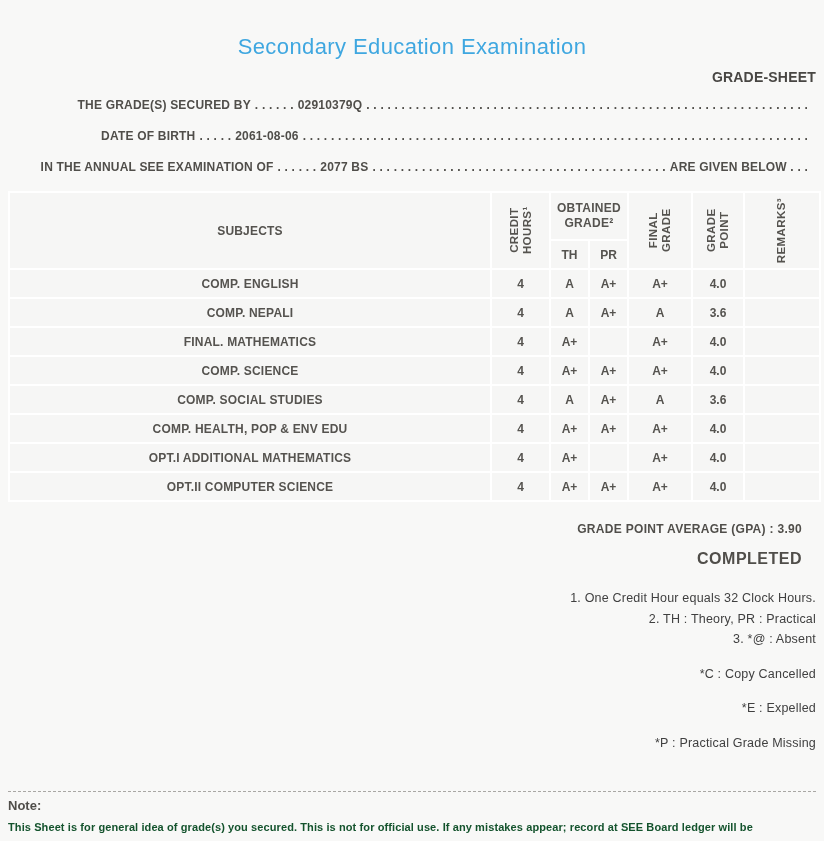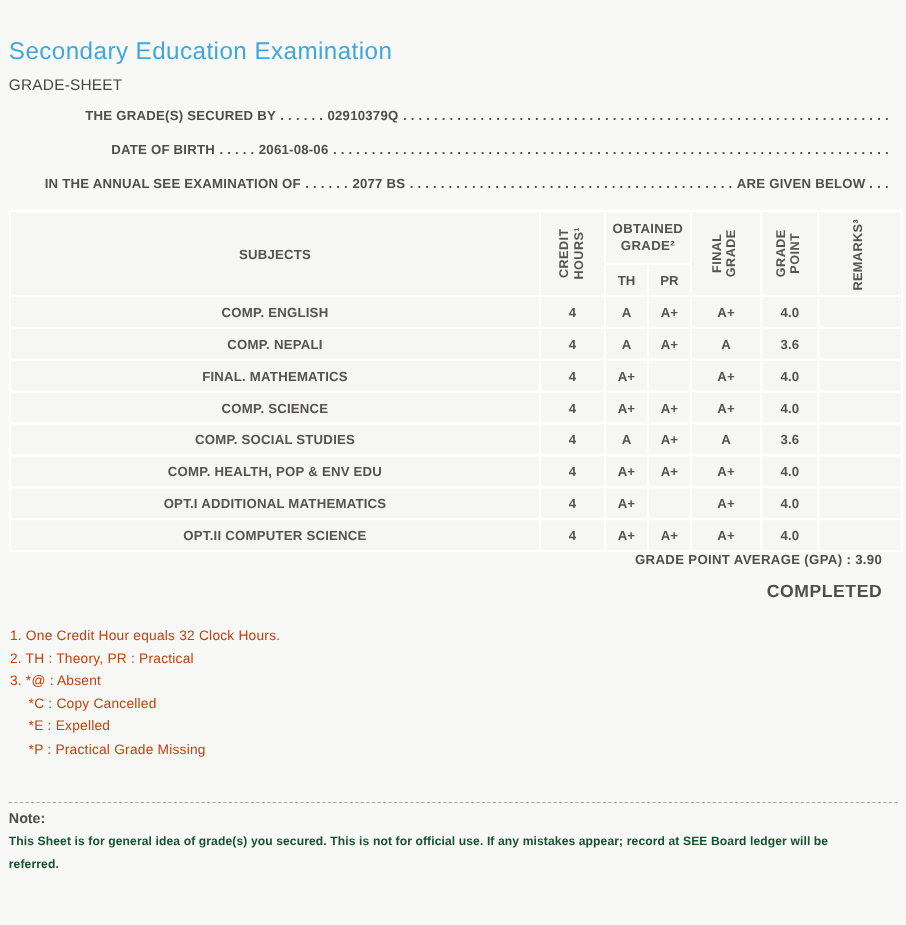--- a/index.html
+++ b/index.html
@@ -7,31 +7,32 @@
   body {
     background: #f8f8f7;
     font-family: "Liberation Sans", sans-serif;
     color: #54524f;
     overflow: hidden;
   }
   .sheet { width: 824px; height: 841px; padding: 0 8px; }
 
   .title {
     margin-top: 34px;
+    text-align: center;
     color: #3fa7e0;
     font-size: 22px;
     font-weight: 400;
     letter-spacing: 0.4px;
   }
   .subtitle {
     margin-top: 9px;
-    text-align: left;
+    text-align: right;
     color: #484643;
     font-size: 14px;
-    font-weight: 400;
+    font-weight: 700;
     letter-spacing: 0.2px;
   }
 
   .info { margin: 13px 4px 0 14px; text-align: right; }
   .info-line {
     white-space: nowrap;
     overflow: hidden;
     height: 14px;
     line-height: 14px;
     margin-bottom: 17px;
@@ -73,33 +74,34 @@
     display: inline-block;
     transform: rotate(-90deg);
     white-space: pre-line;
     text-align: center;
     line-height: 1.15;
     font-size: 11.5px;
     letter-spacing: 0.4px;
   }
   .hwrap { white-space: pre-line; line-height: 1.25; letter-spacing: 0.3px; }
 
-  .summary { padding-right: 14px; text-align: right; }
+  .summary { margin-top: 20px; padding-right: 14px; text-align: right; }
   .summary .gpa-line { font-size: 12px; font-weight: 700; letter-spacing: 0.3px; color: #504e4a; }
   .summary .status-line { margin-top: 14px; font-size: 16px; font-weight: 700; letter-spacing: 0.5px; color: #504e4a; }
 
   .footnotes { margin-top: 20px; padding-left: 1px; }
   .footnotes div {
     font-size: 12.5px;
     font-weight: 400;
-    color: #c2410c;
+    color: #404040;
     line-height: 20.5px;
     letter-spacing: 0.2px;
-  }
-  .footnotes div.indent { margin-left: 17px; }
+    text-align: right;
+  }
+  .footnotes div.indent { margin-left: 17px; margin-top: 14px; }
 
   .dashed-rule { margin-top: 38px; border-top: 1px dashed #a9a7a4; height: 0; }
   .note-label { margin-top: 6px; font-size: 13px; font-weight: 700; color: #504e4a; }
   .note-text {
     margin-top: 4px;
     width: 792px;
     font-size: 11px;
     font-weight: 600;
     color: #14532d;
     line-height: 21px;

